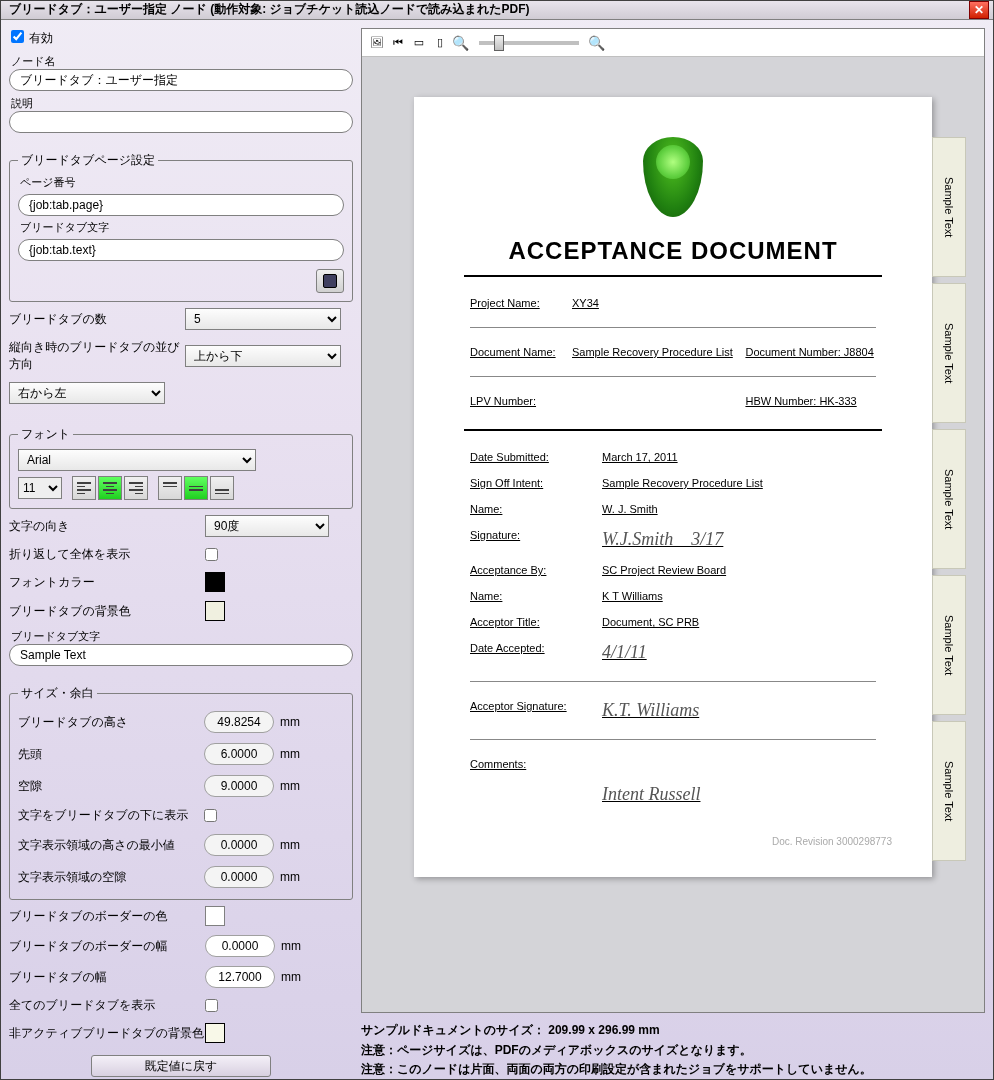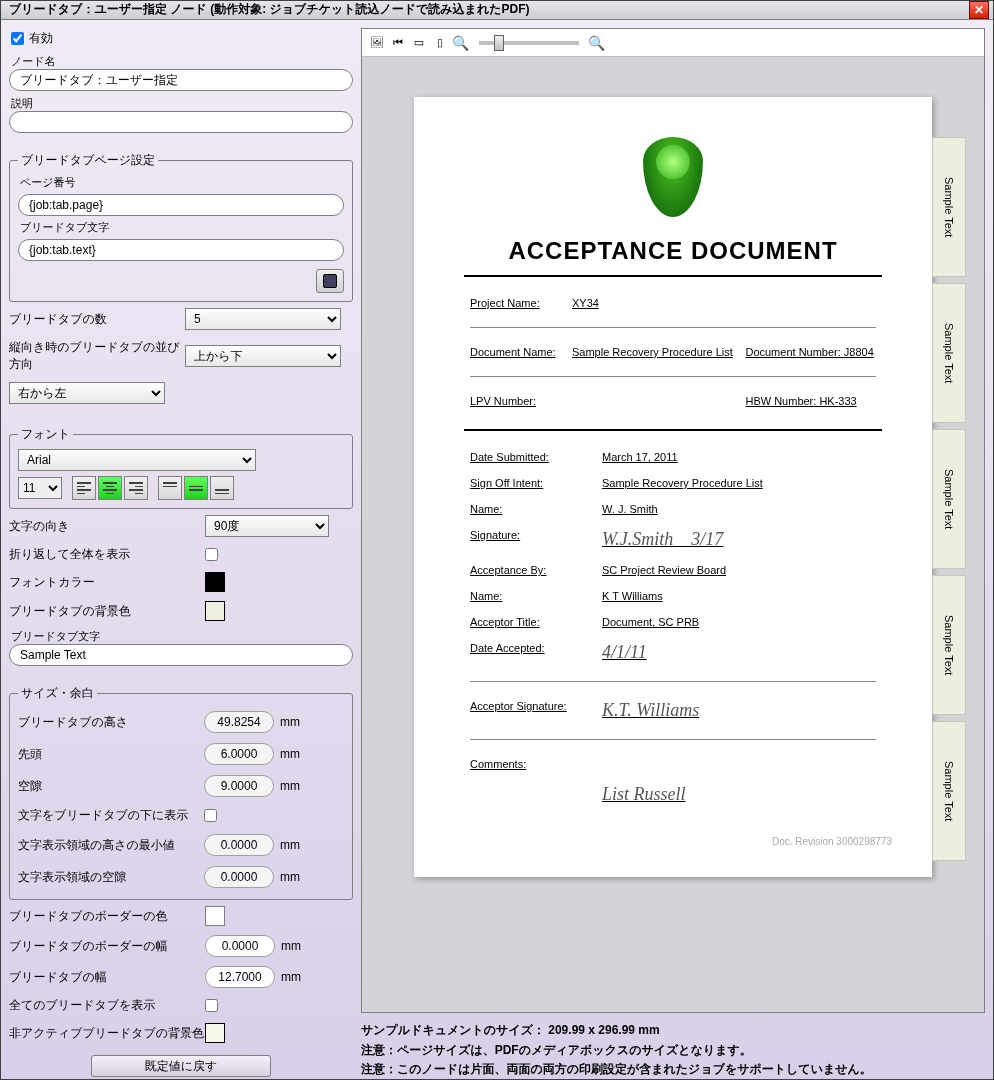--- a/index.html
+++ b/index.html
@@ -44,21 +44,21 @@
   padding: 8px;
   gap: 8px;
 }
 .left-panel {
   width: 344px;
   display: flex;
   flex-direction: column;
   gap: 3px;
 }
 .checkbox-row {
-  display: flex; align-items: center; gap: 5px; padding: 2px 2px;
+  display: flex; gap: 5px; padding: 2px 2px;
 }
 .checkbox { width: 13px; height: 13px; }
 .label-block { margin-top: 2px; }
 .label-text { font-size: 11px; padding-left: 2px; }
 .text-input {
   width: 100%;
   height: 22px;
   border: 1px solid #808080;
   border-radius: 11px;
   padding: 2px 10px;
@@ -566,21 +566,21 @@
                     <td colspan="2">
                       <hr class="thin-hr">
                     </td>
                   </tr>
               <tr>
                     <td>Comments:</td>
                     <td></td>
                   </tr>
               <tr>
                     <td></td>
-                    <td><span class="sig">List Russell</span></td>
+                    <td><span class="sig">Intent Russell</span></td>
                   </tr>
             </tbody>
               </table>
             <div class="doc-footer">Doc. Revision 3000298773</div>
           </div>
         </div>
       </div>
       <div class="notes">
         <div>サンプルドキュメントのサイズ： 209.99 x 296.99 mm</div>
         <div>注意：ページサイズは、PDFのメディアボックスのサイズとなります。</div>

